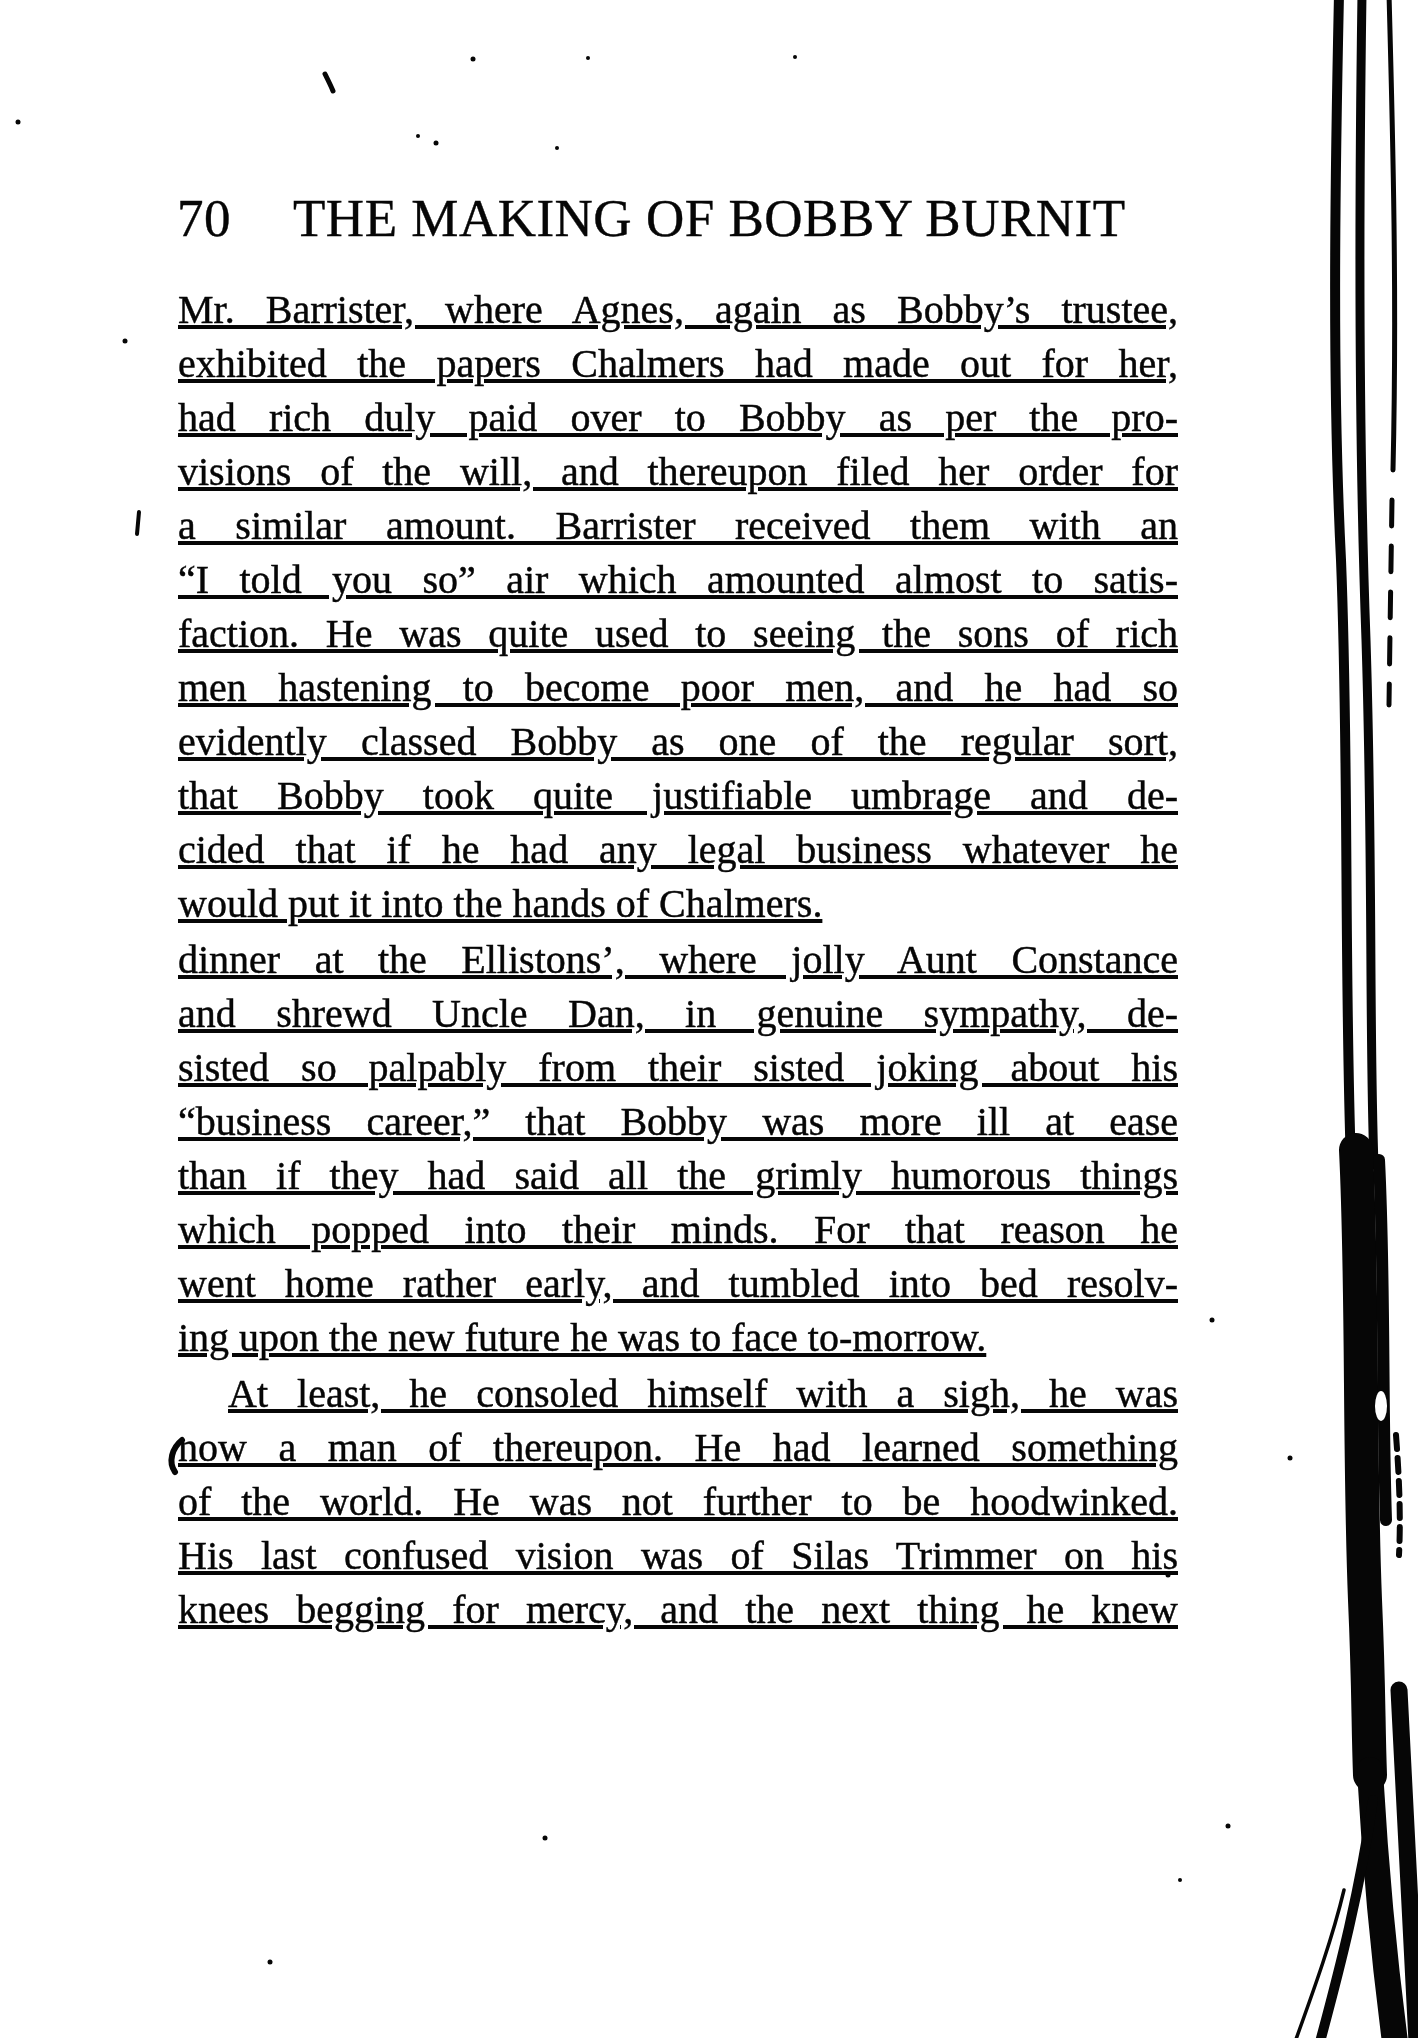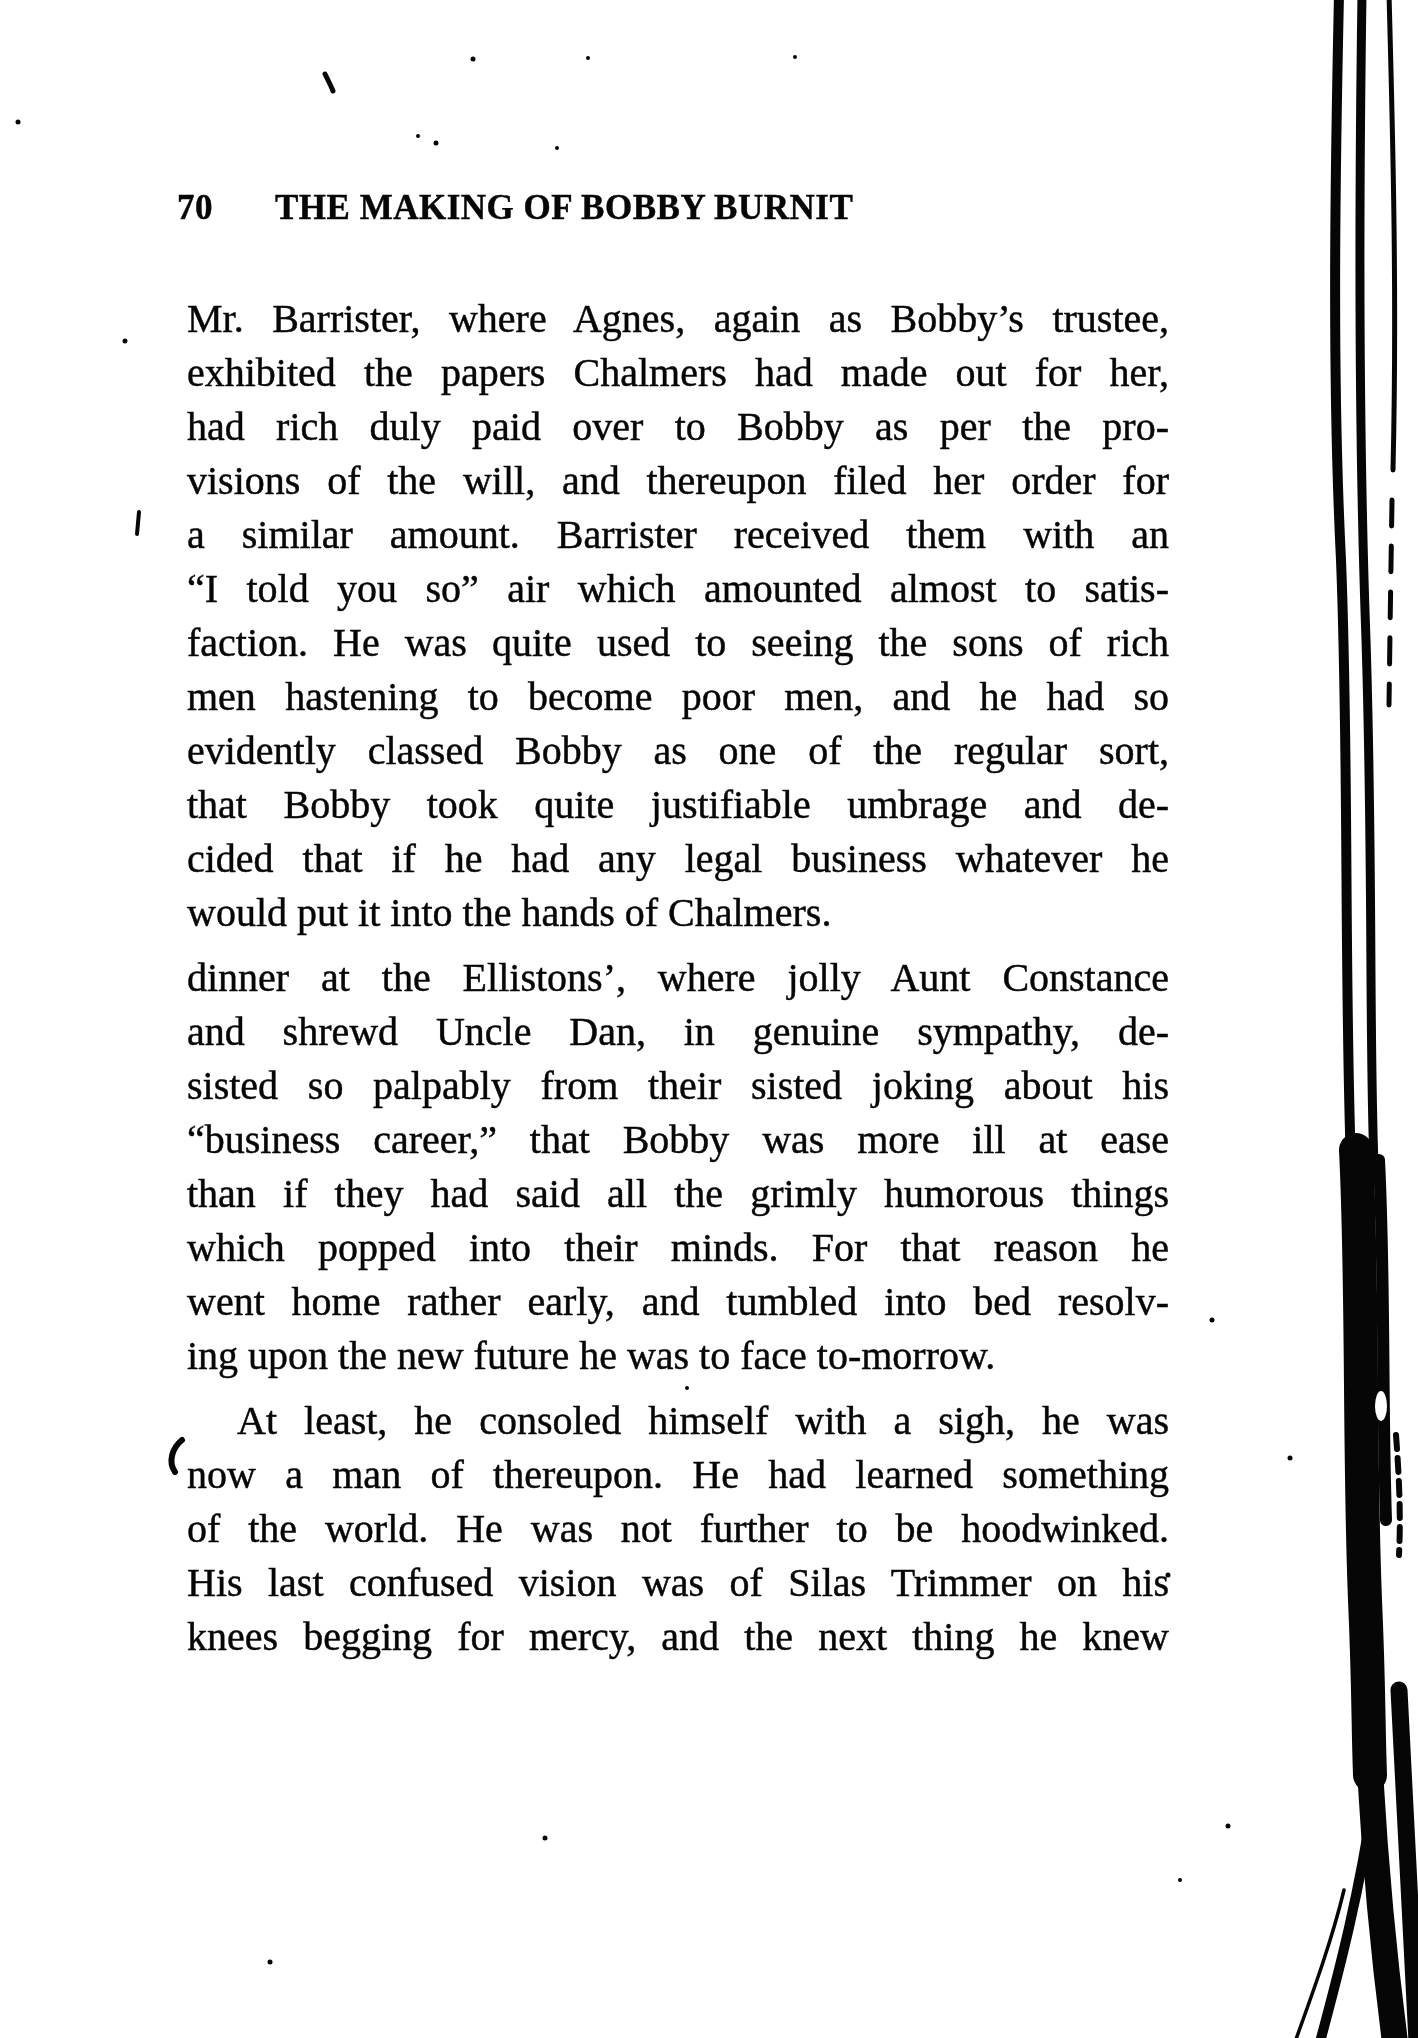--- a/index.html
+++ b/index.html
@@ -12,37 +12,37 @@
     font-family: "Liberation Serif", "DejaVu Serif", serif;
     color: #060606;
   }
   .running-head {
     position: absolute;
     top. : 0;
     top: 188px;
     left: 177px;
     display: flex;
     align-items: baseline;
-    font-size: 35px;
-    font-weight: bold;
+    font-size: 53px;
+    font-weight: normal;
     letter-spacing: 0.5px;
     white-space: nowrap;
     justify-content: flex-end;
     -webkit-text-stroke: 0.4px #060606;
   }
   .page-number { margin-right: 62px; }
   .body-text {
     position: absolute;
     left: 176px;
     top: 281px;
     width: 1004px;
     font-size: 40px;
     -webkit-text-stroke: 0.45px #060606;
   }
-  .paragraph { margin: 11px; }
+  .paragraph { margin: 2px; text-decoration: underline; }
   .text-line {
     height: 54px;
     line-height: 54px;
     text-align: justify;
     text-align-last: justify;
     overflow: visible;
     white-space: normal;
   }
   .text-line.natural {
     text-align: center;

